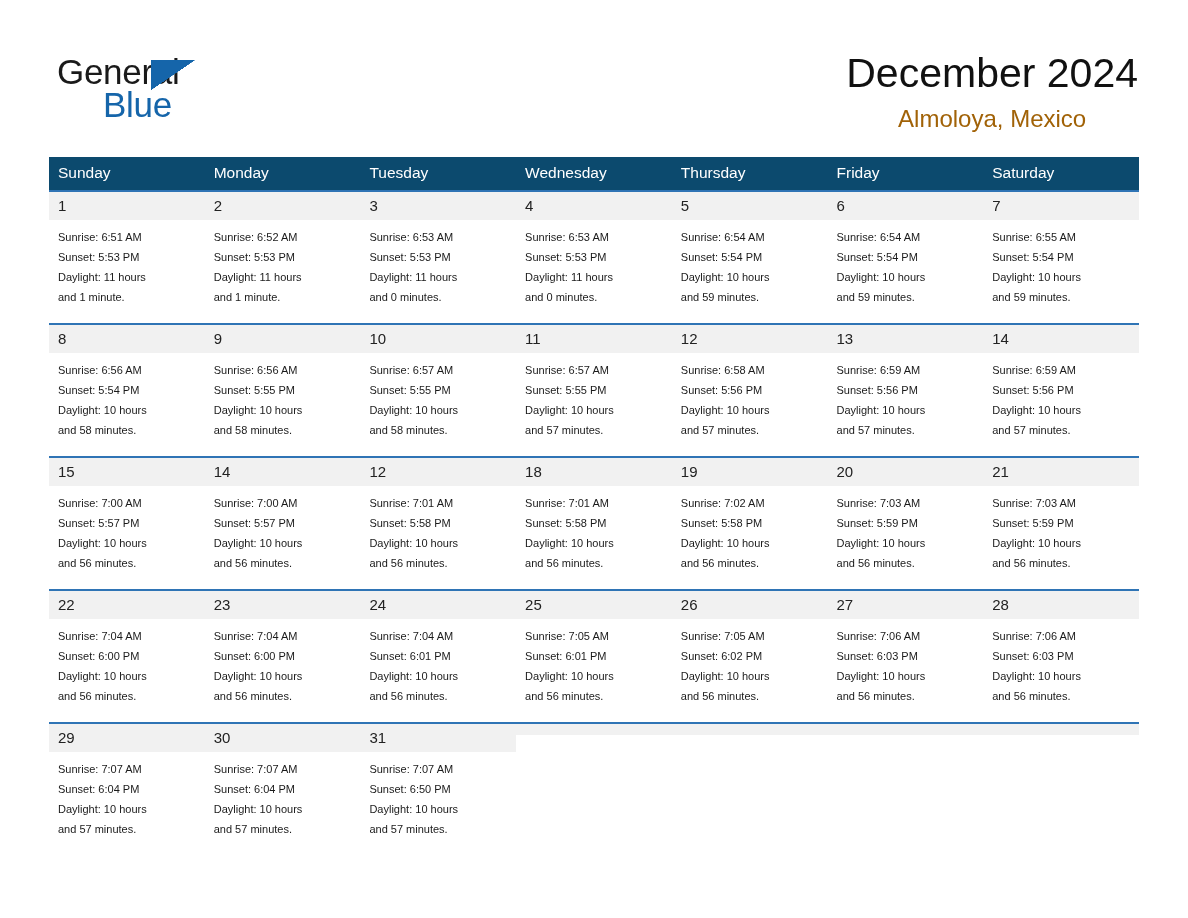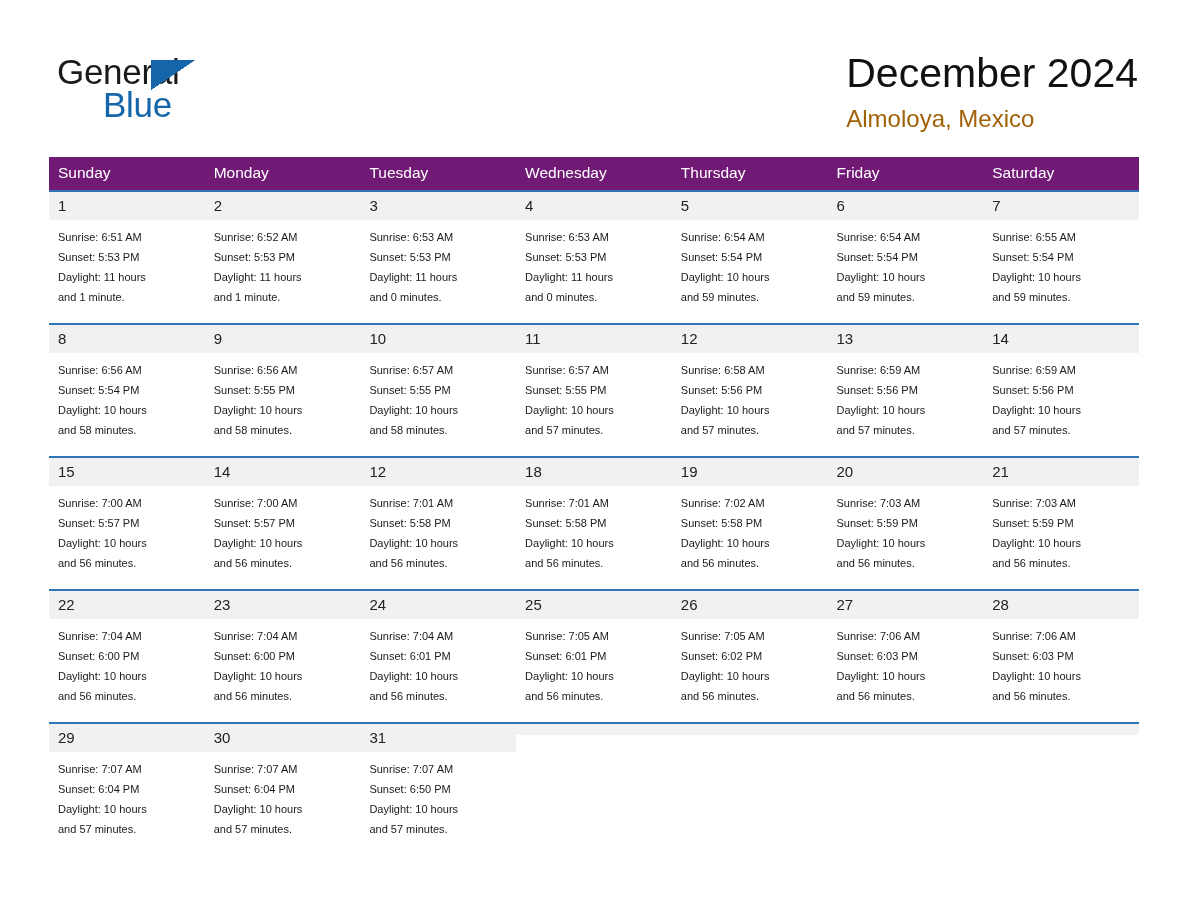--- a/index.html
+++ b/index.html
@@ -62,21 +62,21 @@
     color: #1565aa;
     line-height: 40px;
     letter-spacing: -0.3px;
     text-align: center;
   }
 
   .title-block {
     position: absolute;
     right: 50px;
     top: 48px;
-    text-align: left;
+    text-align: center;
   }
   .month-title {
     font-size: 41px;
     font-weight: normal;
     color: #111111;
     line-height: 50px;
     white-space: nowrap;
   }
   .location {
     font-size: 24px;
@@ -91,21 +91,21 @@
     position: absolute;
     left: 49px;
     top: 157px;
     width: 1090px;
     border-collapse: collapse;
     table-layout: fixed;
   }
   .calendar col { width: 155.7px; }
 
   thead th {
-    background: #701a75;
+    background: #0c4a6e;
     color: #ffffff;
     font-size: 15.5px;
     font-weight: normal;
     text-align: left;
     padding: 7px 0 8px 9px;
     height: 17px;
     vertical-align: middle;
   }
 
   tbody td {

